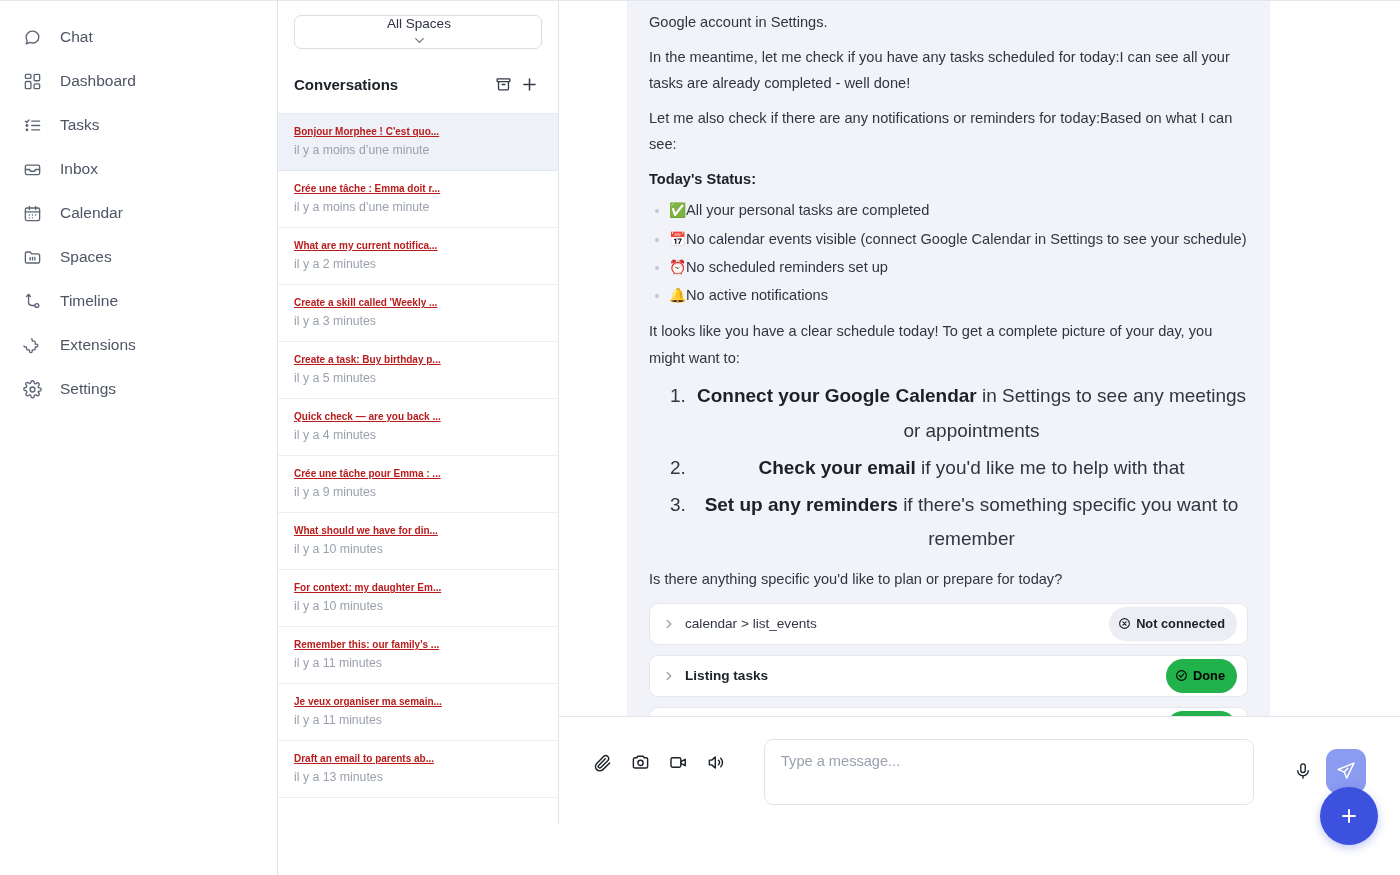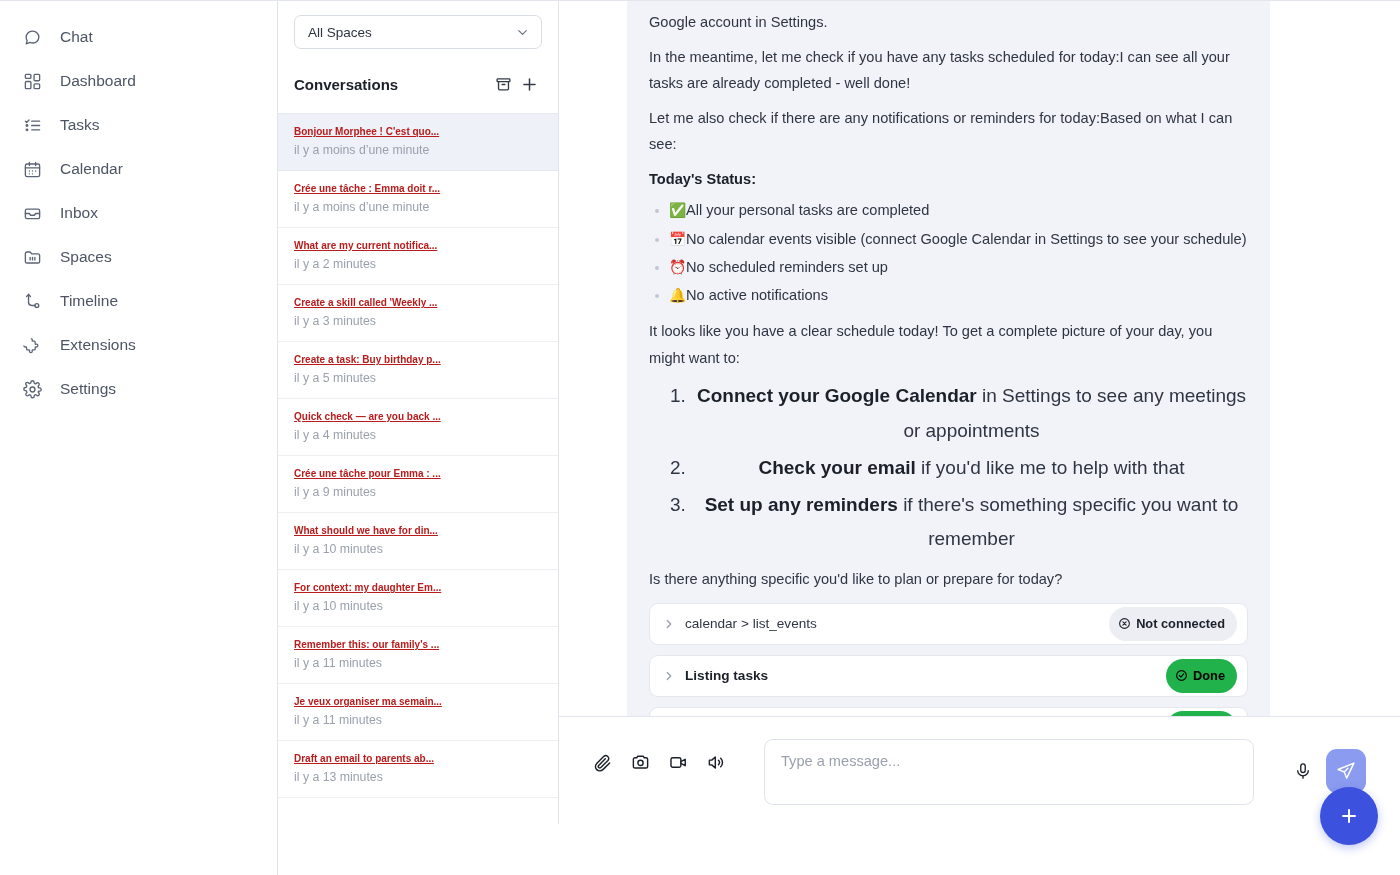--- a/index.html
+++ b/index.html
@@ -38,21 +38,21 @@
     background: #ffffff;
     border-right: 1px solid #dfe3ea;
     display: flex; flex-direction: column;
     overflow: hidden;
   }
   .spaces-wrap { padding: 14px 16px 0 16px; }
   .spaces-select {
     height: 34px; border: 1px solid #d9dee6; border-radius: 7px;
     display: flex; align-items: center; justify-content: space-between;
     padding: 0 11px 0 13px; font-size: 13.5px; color: #2d3340;
-    background: #fff; cursor: pointer;
+    background: #fff; cursor: pointer; flex-direction: column;
   }
   .spaces-select .chev { color: #6d7583; display: flex; }
   .spaces-select .chev svg { width: 15px; height: 15px; display: block; }
 
   .conv-header {
     display: flex; align-items: center;
     padding: 22px 16px 16px 16px;
     border-bottom: 1px solid #e6e9ef;
   }
   .conv-title { font-size: 15px; font-weight: 700; color: #1b2029; flex: 1; }
@@ -195,40 +195,40 @@
             <path d="M11 12h10"></path>
             <path d="M11 17.5h10"></path>
             <circle cx="5" cy="12" r="1"></circle>
             <circle cx="5" cy="17.5" r="1"></circle>
           </svg>
         </span>
       <span class="nav-label">Tasks</span>
     </div>
     <div class="nav-item">
       <span class="ico">
+          <svg viewBox="0 0 24 24" fill="none" stroke="currentColor" stroke-width="1.7" stroke-linecap="round" stroke-linejoin="round">
+            <path d="M3 8.5a2 2 0 0 1 2-2h14a2 2 0 0 1 2 2v8a2 2 0 0 1-2 2H5a2 2 0 0 1-2-2v-8z"></path>
+            <path d="M3 12h5l1.6 2.2h4.8L16 12h5"></path>
+          </svg>
+        </span>
+      <span class="nav-label">Inbox</span>
+    </div>
+    <div class="nav-item">
+      <span class="ico">
           <svg viewBox="0 0 24 24" fill="none" stroke="currentColor" stroke-width="1.7" stroke-linecap="round">
             <rect x="3" y="5" width="18" height="16" rx="2.2"></rect>
             <path d="M3 10h18M8 3v4M16 3v4"></path>
             <circle cx="8" cy="14" r=".9" fill="currentColor" stroke="none"></circle>
             <circle cx="12" cy="14" r=".9" fill="currentColor" stroke="none"></circle>
             <circle cx="16" cy="14" r=".9" fill="currentColor" stroke="none"></circle>
             <circle cx="8" cy="17.5" r=".9" fill="currentColor" stroke="none"></circle>
             <circle cx="12" cy="17.5" r=".9" fill="currentColor" stroke="none"></circle>
           </svg>
         </span>
       <span class="nav-label">Calendar</span>
-    </div>
-    <div class="nav-item">
-      <span class="ico">
-          <svg viewBox="0 0 24 24" fill="none" stroke="currentColor" stroke-width="1.7" stroke-linecap="round" stroke-linejoin="round">
-            <path d="M3 8.5a2 2 0 0 1 2-2h14a2 2 0 0 1 2 2v8a2 2 0 0 1-2 2H5a2 2 0 0 1-2-2v-8z"></path>
-            <path d="M3 12h5l1.6 2.2h4.8L16 12h5"></path>
-          </svg>
-        </span>
-      <span class="nav-label">Inbox</span>
     </div>
     <div class="nav-item">
       <span class="ico">
           <svg viewBox="0 0 24 24" fill="none" stroke="currentColor" stroke-width="1.7" stroke-linecap="round" stroke-linejoin="round">
             <path d="M3 7a2 2 0 0 1 2-2h4l2 2.5h8a2 2 0 0 1 2 2V17a2 2 0 0 1-2 2H5a2 2 0 0 1-2-2V7z"></path>
             <path d="M9 12v3M12 12v3M15 12v3"></path>
           </svg>
         </span>
       <span class="nav-label">Spaces</span>
     </div>

